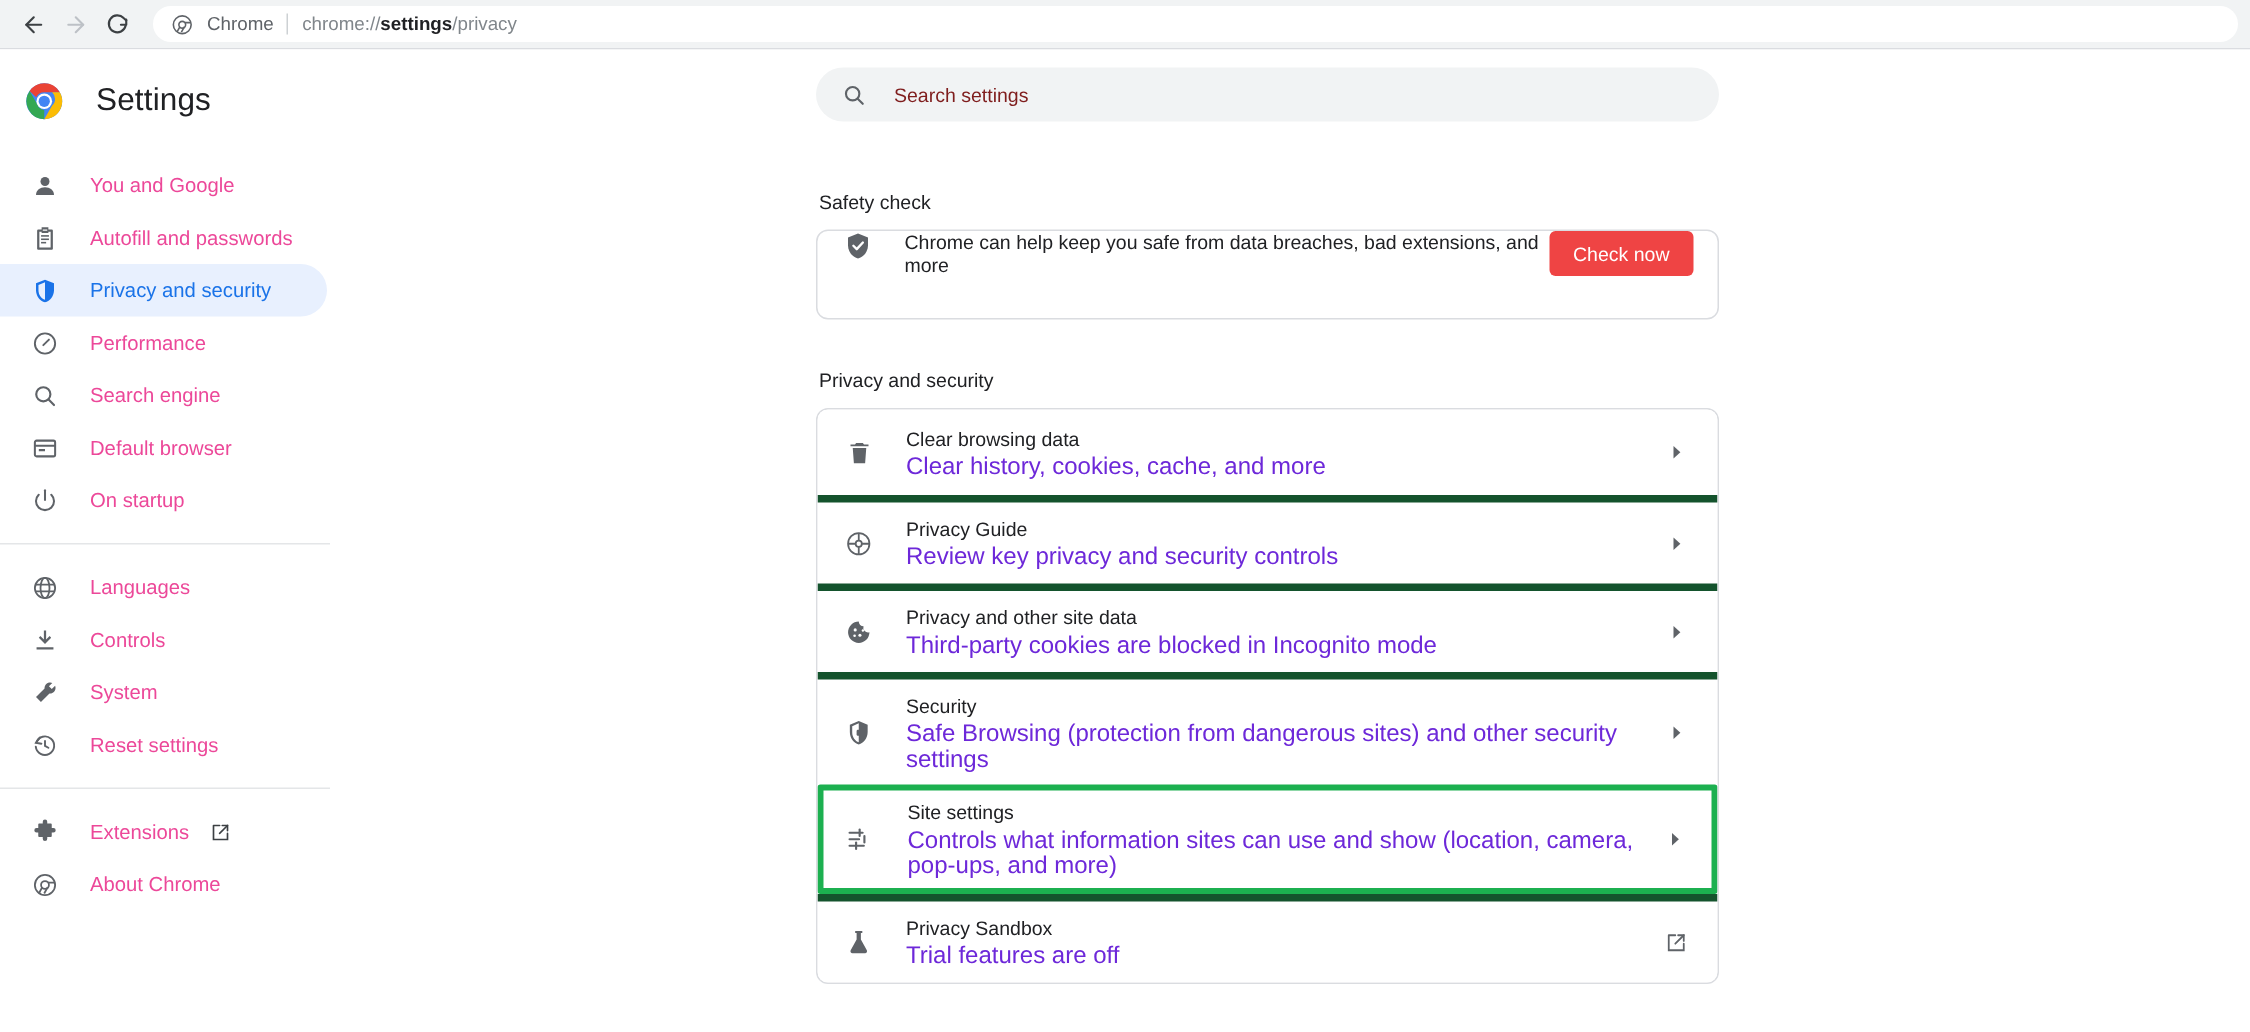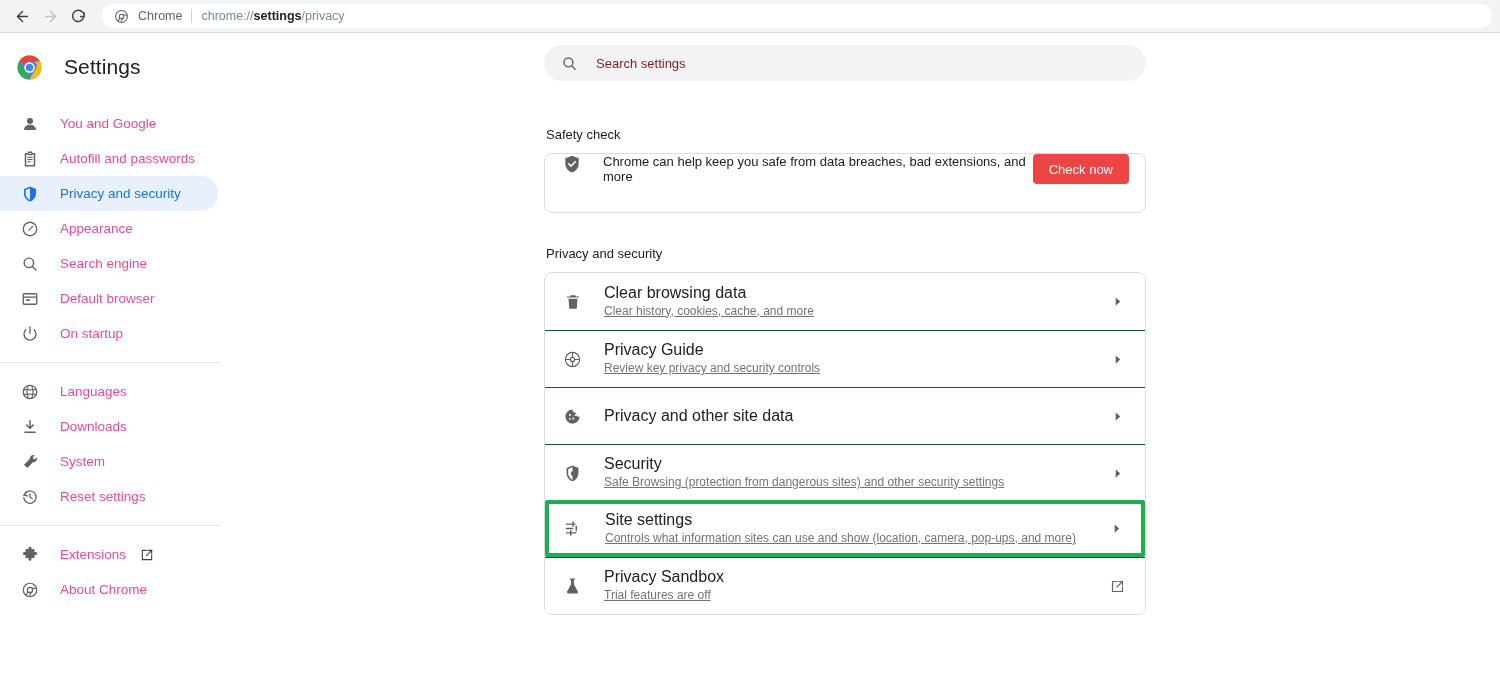--- a/index.html
+++ b/index.html
@@ -168,41 +168,41 @@
     white-space: nowrap;
   }
 
   
   .settings-card { position: relative; }
   .srow {
     position: relative;
     display: flex; align-items: center;
     min-height: 57px;
     padding: 9px 18px 9px 17px;
-    border-top: 1px solid #14532d;
+    border-top: 5px solid #14532d;
     cursor: pointer;
     background: #ffffff;
   }
   .srow:first-child { border-top: none; }
   .srow.highlighted {
     border: 4px solid #1cb050;
     border-radius: 2px;
     margin: -1px 0 0 0;
     padding: 6px 15px 6px 14px;
     z-index: 2;
   }
   .srow-icon {
     width: 21px; height: 21px; flex: 0 0 auto;
     color: #5f6368;
     display: flex; align-items: center; justify-content: center;
   }
   .srow-icon svg { display: block; }
   .srow-body { flex: 1 1 auto; margin-left: 21px; }
-  .srow-title { font-size: 16px; color: #202124; line-height: 18px; }
-  .srow-sub { font-size: 12px; color: #737373; line-height: 17px; margin-top: 1px; text-decoration: underline; }
+  .srow-title { font-size: 13px; color: #202124; line-height: 18px; }
+  .srow-sub { font-size: 16px; color: #6d28d9; line-height: 17px; margin-top: 1px; }
   .srow-end {
     width: 20px; flex: 0 0 auto;
     color: #5f6368;
     display: flex; align-items: center; justify-content: center;
   }
 </style>
 </head>
 <body>
 
 <div class="browser-toolbar">
@@ -298,21 +298,21 @@
         <span class="nav-label">Privacy and security</span>
       </div>
 
       <div class="nav-item">
         <span class="nav-icon">
           <svg width="18" height="18" viewBox="0 0 24 24" fill="none" stroke="currentColor" stroke-width="1.7">
               <circle cx="12" cy="12" r="9"></circle>
               <line x1="15.5" y1="8.5" x2="10.5" y2="13.5" stroke-linecap="round"></line>
             </svg>
         </span>
-        <span class="nav-label">Appearance</span>
+        <span class="nav-label">Performance</span>
       </div>
 
 
       <div class="nav-item">
         <span class="nav-icon">
           <svg width="18" height="18" viewBox="0 0 24 24" fill="none" stroke="currentColor" stroke-width="1.9" stroke-linecap="round">
               <circle cx="10.5" cy="10.5" r="6.3"></circle>
               <line x1="15.2" y1="15.2" x2="20" y2="20"></line>
             </svg>
         </span>
@@ -354,21 +354,21 @@
         <span class="nav-label">Languages</span>
       </div>
 
       <div class="nav-item">
         <span class="nav-icon">
           <svg width="18" height="18" viewBox="0 0 24 24" fill="currentColor">
               <path d="M11 3h2v8.2l3.1-3.1 1.4 1.4L12 15l-5.5-5.5 1.4-1.4L11 11.2z"></path>
               <rect x="4.5" y="18" width="15" height="2"></rect>
             </svg>
         </span>
-        <span class="nav-label">Downloads</span>
+        <span class="nav-label">Controls</span>
       </div>
 
 
       <div class="nav-item">
         <span class="nav-icon">
           <svg width="18" height="18" viewBox="0 0 24 24" fill="currentColor">
               <path d="M21 5.5l-3 3-2.5-2.5 3-3A5 5 0 0 0 11.6 8L4 15.6 8.4 20 16 12.4A5 5 0 0 0 21 5.5z"></path>
             </svg>
         </span>
         <span class="nav-label">System</span>
@@ -493,20 +493,21 @@
             <svg width="19" height="19" viewBox="0 0 24 24" fill="currentColor">
                 <path d="M12 3a9 9 0 1 0 9 9 4 4 0 0 1-5-5 4 4 0 0 1-4-4z"></path>
                 <circle cx="9" cy="10" r="1.3" fill="#fff"></circle>
                 <circle cx="13" cy="14.5" r="1.3" fill="#fff"></circle>
                 <circle cx="8.5" cy="15" r="1.1" fill="#fff"></circle>
                 <circle cx="15.5" cy="10.5" r="1" fill="#fff"></circle>
               </svg>
           </span>
           <span class="srow-body">
             <span class="srow-title" style="display:block">Privacy and other site data</span>
+            <span class="srow-sub" style="display:block">Third-party cookies are blocked in Incognito mode</span>
           </span>
           <span class="srow-end">
             <svg width="11" height="11" viewBox="0 0 24 24" fill="currentColor">
                 <polygon points="8,3 18,12 8,21"></polygon>
               </svg>
           </span>
         </div>
 
         <div class="srow">
           <span class="srow-icon">

